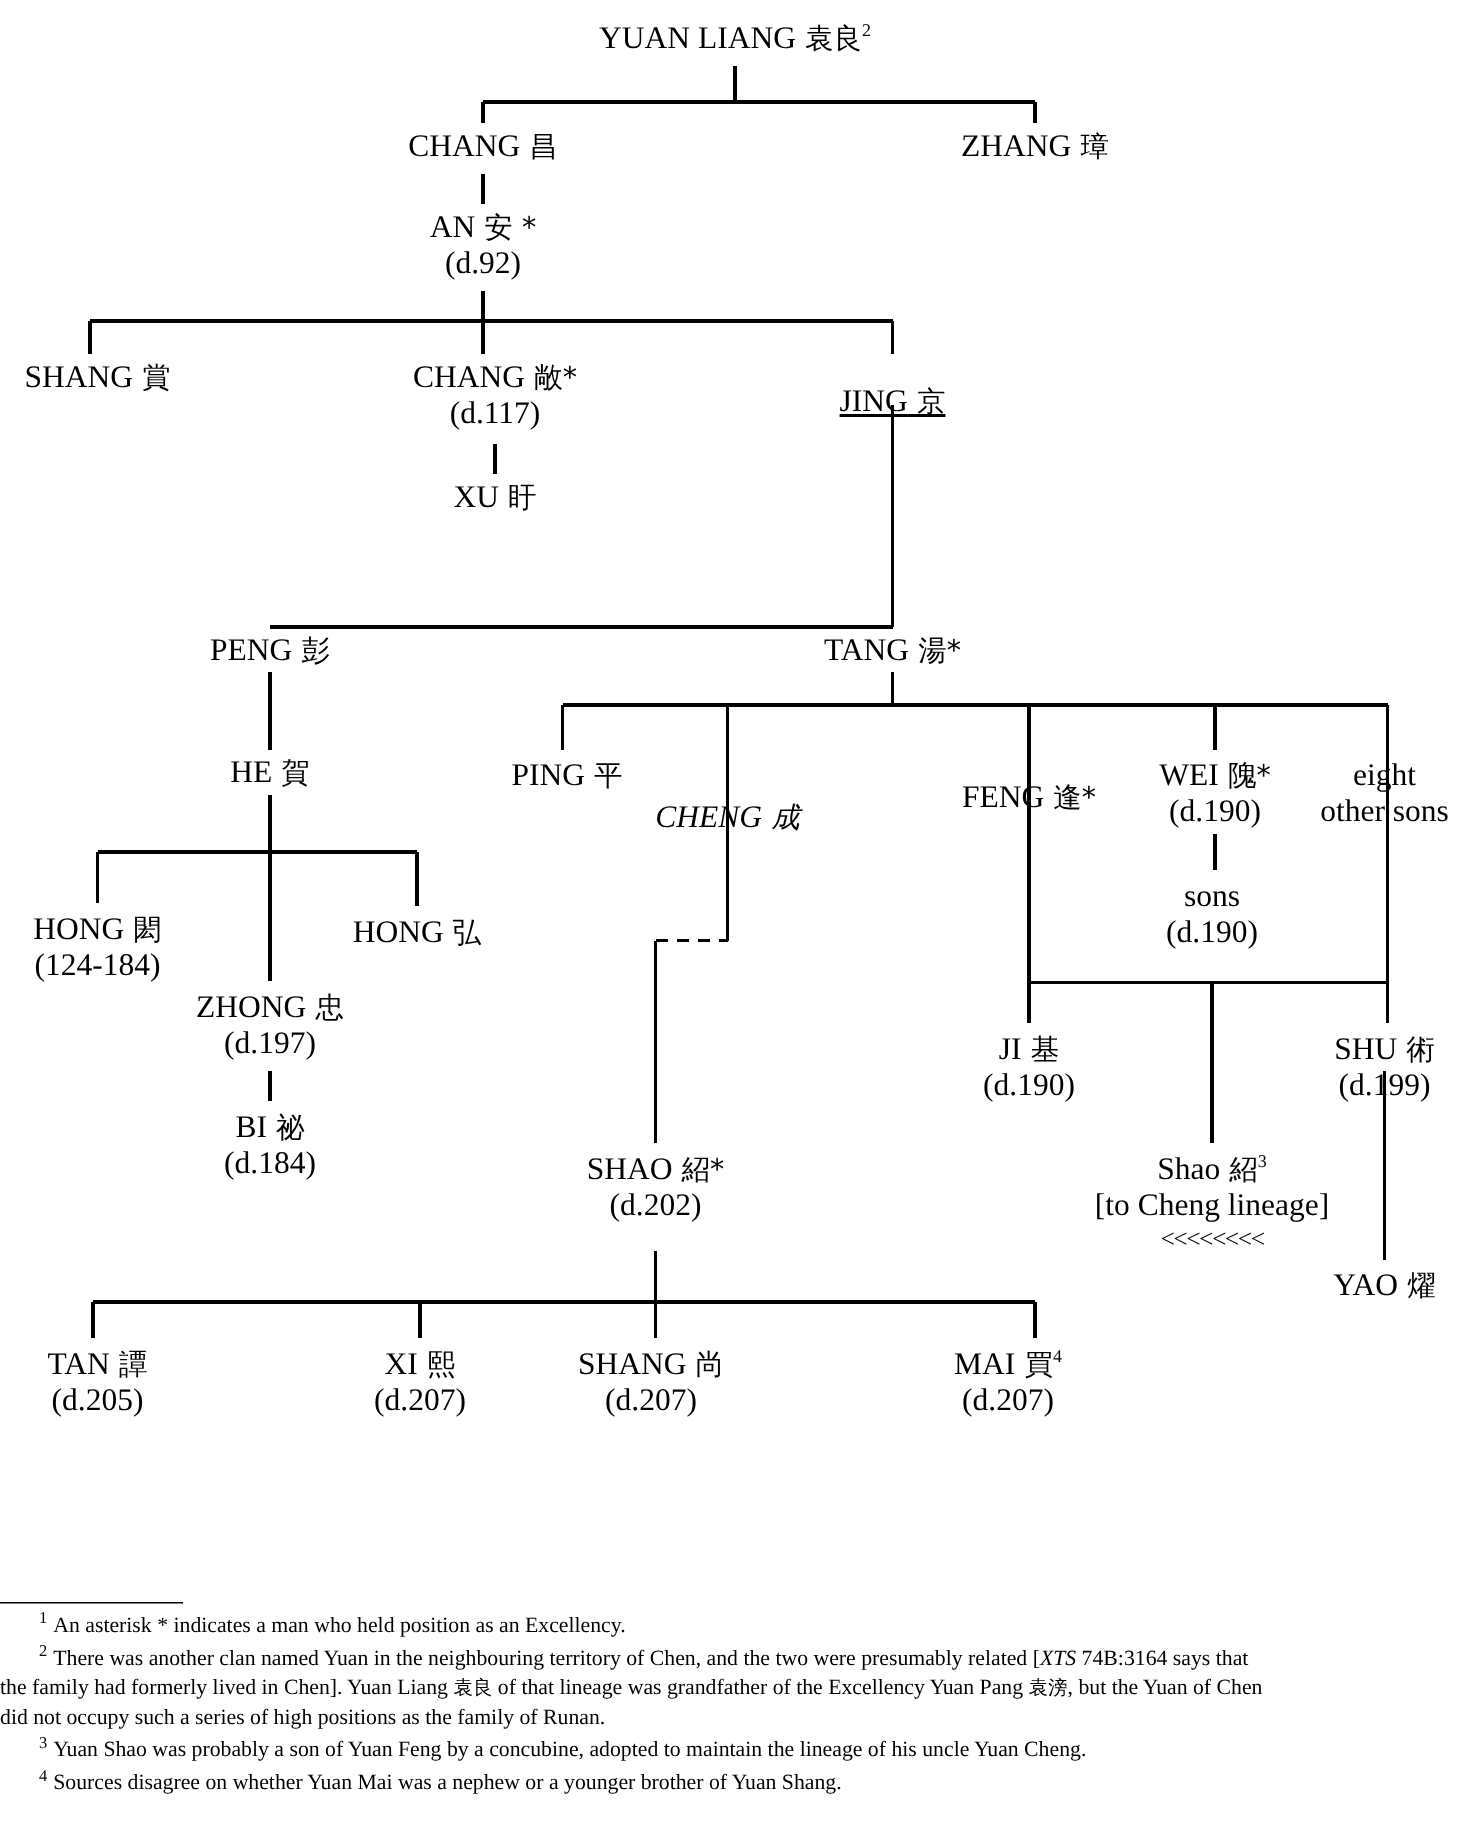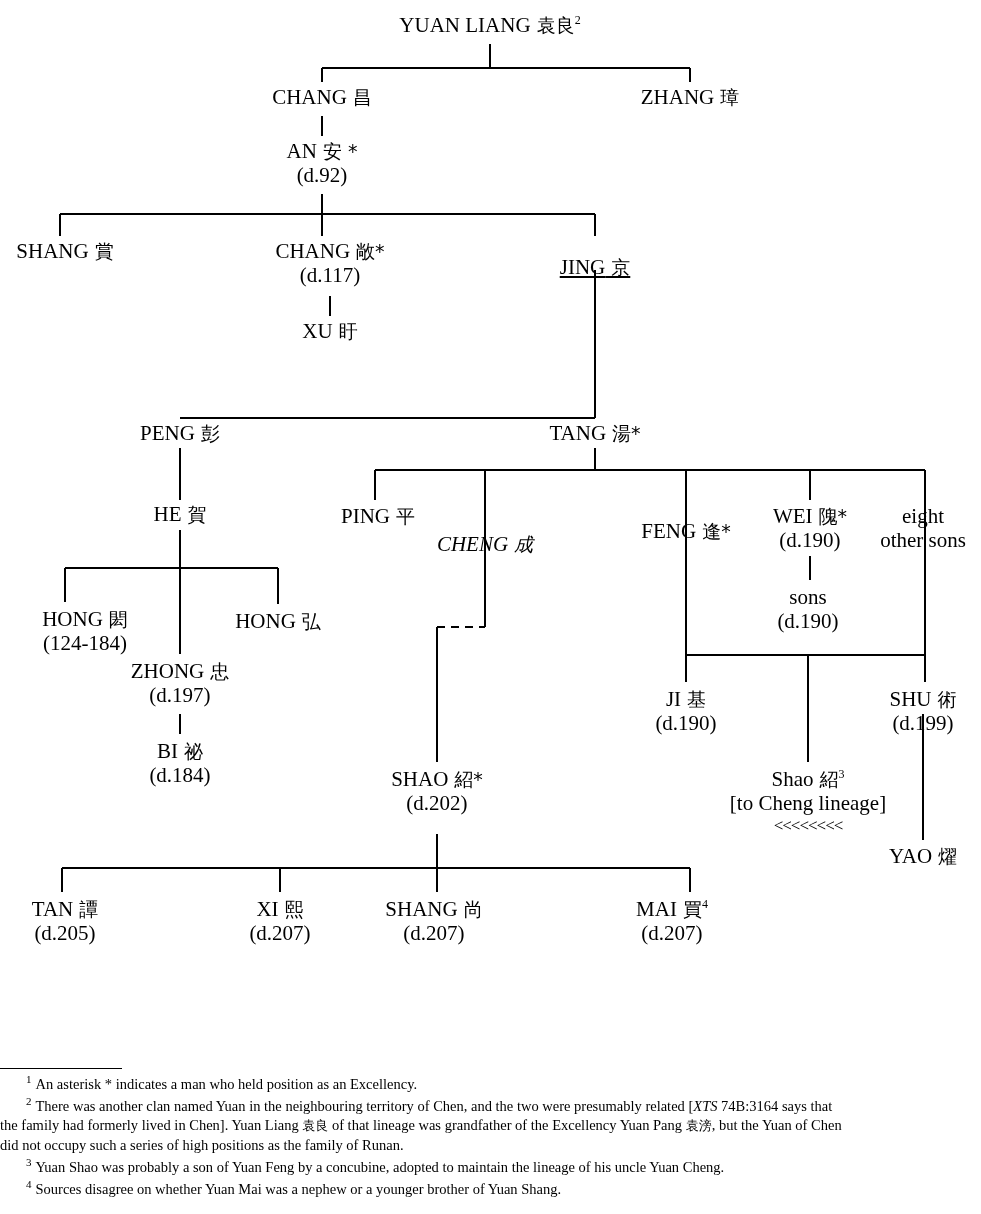--- a/index.html
+++ b/index.html
@@ -283,21 +283,21 @@
       <span class="dates">(d.190)</span>
     </div>
     <div class="node" style="left: 923px; top: 505px;">
       <span class="name">eight</span>
       <span class="note">other sons</span>
     </div>
     <div class="node" style="left: 808px; top: 586px;">
       <span class="name">sons</span>
       <span class="dates">(d.190)</span>
     </div>
-    <div class="node" style="left: 65px; top: 608px; margin-left: 20px;">
+    <div class="node" style="left: 65px; top: 608px;">
       <span class="name">HONG<span class="cjk"> 閎</span></span>
       <span class="dates">(124-184)</span>
     </div>
     <div class="node" style="left: 278px; top: 610px;">
       <span class="name">HONG<span class="cjk"> 弘</span></span>
     </div>
     <div class="node" style="left: 180px; top: 660px;">
       <span class="name">ZHONG<span class="cjk"> 忠</span></span>
       <span class="dates">(d.197)</span>
     </div>

